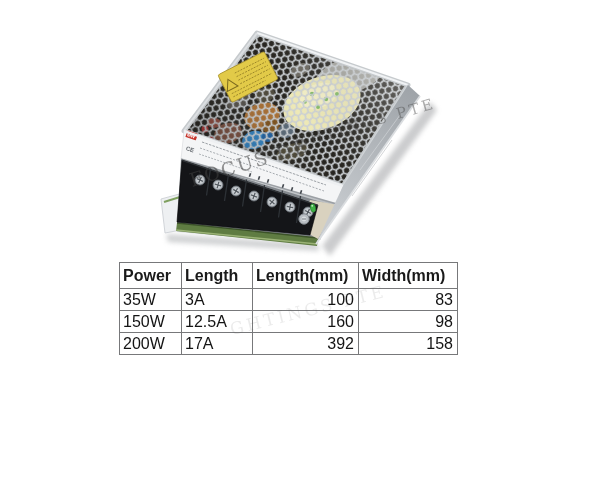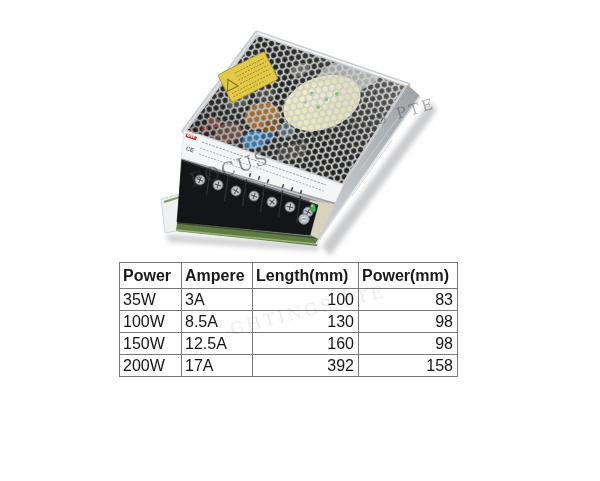--- a/index.html
+++ b/index.html
@@ -205,39 +205,33 @@
   <table class="spec">
     <colgroup>
       <col style="width:62px">
         <col style="width:71px">
         <col style="width:106px">
         <col style="width:99px">
     </colgroup>
     <thead>
       <tr>
           <th>Power</th>
-          <th>Ampere</th>
+          <th>Length</th>
           <th>Length(mm)</th>
-          <th>Power(mm)</th>
+          <th>Width(mm)</th>
         </tr>
     </thead>
     <tbody>
         <tr>
           <td>35W</td>
           <td>3A</td>
           <td class="num">100</td>
           <td class="num">83</td>
         </tr>
         <tr>
-          <td>100W</td>
-          <td>8.5A</td>
-          <td class="num">130</td>
-          <td class="num">98</td>
-        </tr>
-        <tr>
           <td>150W</td>
           <td>12.5A</td>
           <td class="num">160</td>
           <td class="num">98</td>
         </tr>
         <tr>
           <td>200W</td>
           <td>17A</td>
           <td class="num">392</td>
           <td class="num">158</td>

